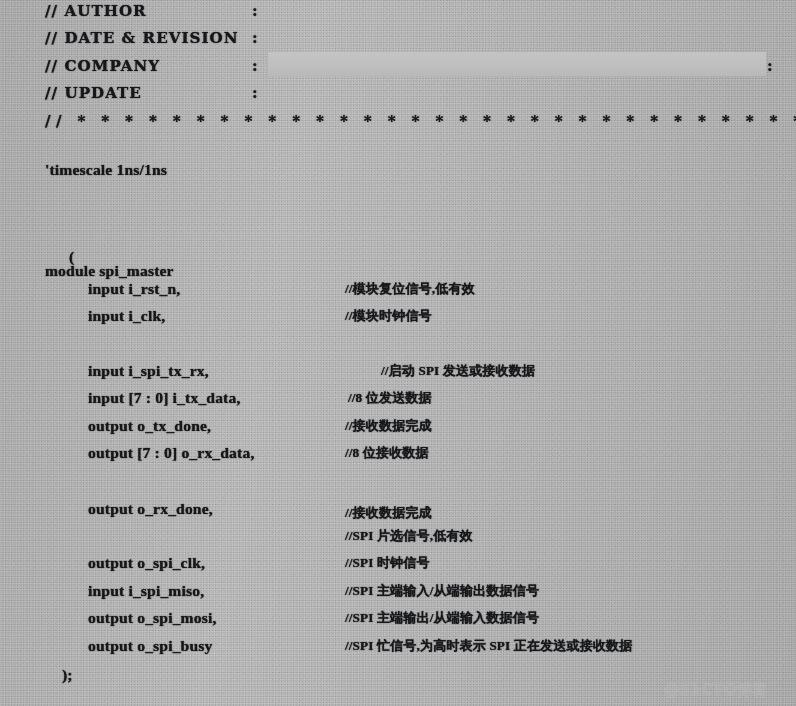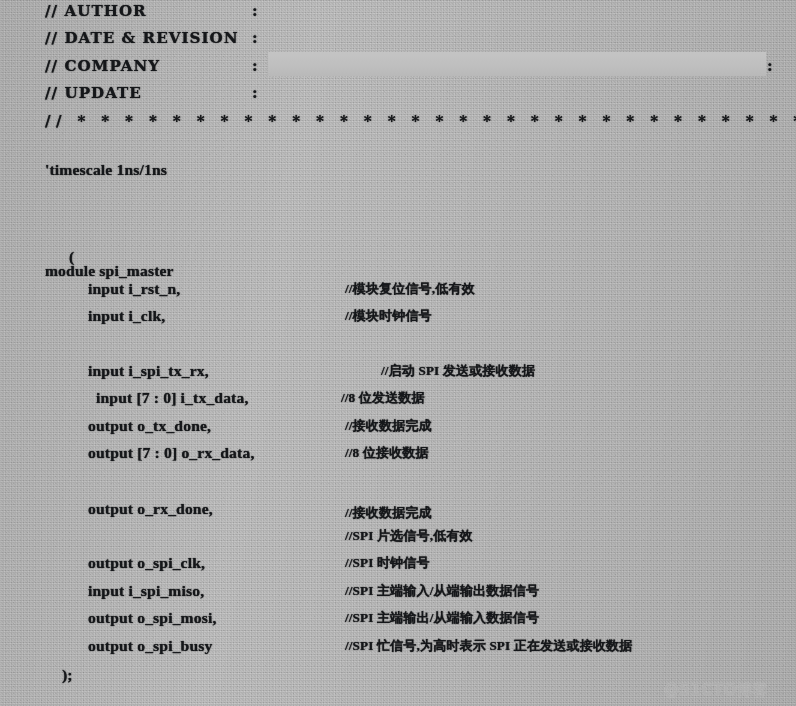--- a/index.html
+++ b/index.html
@@ -159,22 +159,22 @@
 
     <div class="ln src" style="left:88px; top:280px;">input i_rst_n,</div>
     <div class="ln cmt cn" style="left:345px; top:280px;">//模块复位信号,低有效</div>
 
     <div class="ln src" style="left:88px; top:307px;">input i_clk,</div>
     <div class="ln cmt cn" style="left:345px; top:307px;">//模块时钟信号</div>
 
     <div class="ln src" style="left:88px; top:362px;">input i_spi_tx_rx,</div>
     <div class="ln cmt cn" style="left:362px; top:362px;margin-left:19px;">//启动 SPI 发送或接收数据</div>
 
-    <div class="ln src" style="left:96px; top:389px;">input [7 : 0] i_tx_data,</div>
-    <div class="ln cmt cn" style="left:341px; top:389px;">//8 位发送数据</div>
+    <div class="ln src" style="left:88px; top:389px;">input [7 : 0] i_tx_data,</div>
+    <div class="ln cmt cn" style="left:348px; top:389px;">//8 位发送数据</div>
 
     <div class="ln src" style="left:88px; top:417px;">output o_tx_done,</div>
     <div class="ln cmt cn" style="left:345px; top:417px;">//接收数据完成</div>
 
     <div class="ln src" style="left:88px; top:444px;">output [7 : 0] o_rx_data,</div>
     <div class="ln cmt cn" style="left:345px; top:444px;">//8 位接收数据</div>
 
     <div class="ln src" style="left:88px; top:472px;margin-top:28px;">output o_rx_done,</div>
     <div class="ln cmt cn" style="left:345px; top:472px;margin-top:32px;">//接收数据完成</div>
 

